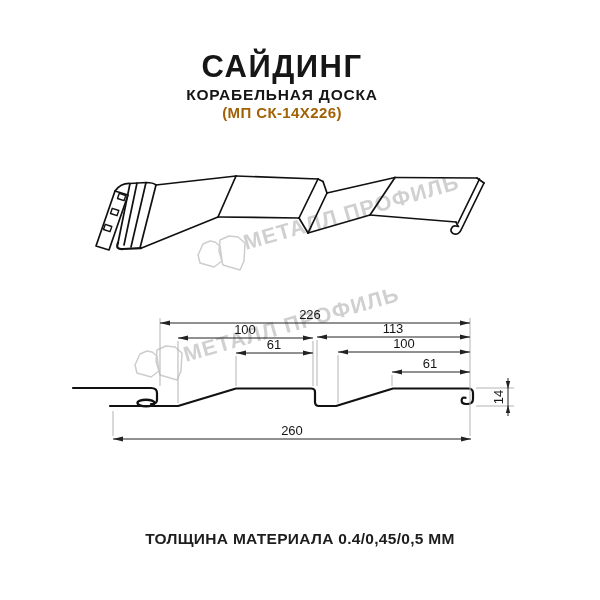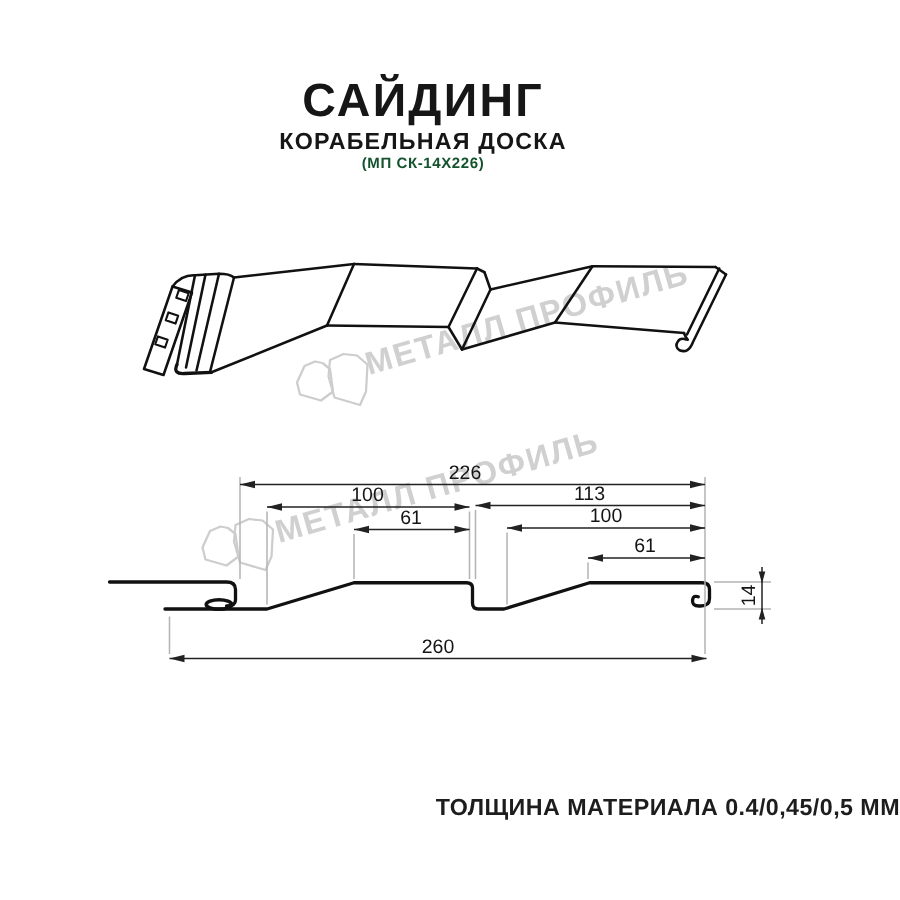--- a/index.html
+++ b/index.html
@@ -3,22 +3,22 @@
 <meta charset="utf-8">
 <style>
   html,body{margin:0;padding:0;}
   body{
     width:600px;height:600px;position:relative;background:#ffffff;
     font-family:"Liberation Sans", sans-serif;overflow:hidden;
   }
   .hdr{position:absolute;left:0;width:564px;text-align:center;color:#161616;}
   .title{top:51px;font-size:31px;font-weight:bold;letter-spacing:1.5px;line-height:1;}
   .subtitle{top:87px;font-size:15.5px;font-weight:bold;letter-spacing:0.8px;line-height:1;}
-  .model{top:105px;font-size:10px;font-weight:bold;letter-spacing:0.4px;line-height:1;color:#14532d;}
-  .footer{position:absolute;left:0;top:530px;width:600px;text-align:right;
+  .model{top:105px;font-size:15px;font-weight:bold;letter-spacing:0.4px;line-height:1;color:#a16207;}
+  .footer{position:absolute;left:0;top:530px;width:600px;text-align:center;
     font-size:15.5px;font-weight:bold;letter-spacing:0.3px;color:#1d1d1d;}
   svg.diagram{position:absolute;left:0;top:0;}
   .ln{stroke:#111111;stroke-width:2.2;fill:none;stroke-linecap:round;stroke-linejoin:round;}
   .ln3{stroke:#111111;stroke-width:1.7;fill:none;stroke-linecap:round;stroke-linejoin:round;}
   .lnh{stroke:#111111;stroke-width:1.4;fill:none;stroke-linejoin:round;}
   .dim{stroke:#222222;stroke-width:1;fill:none;}
   .ext{stroke:#b3b3b3;stroke-width:1;fill:none;}
   .dim-t{font-family:"Liberation Sans",sans-serif;font-size:13px;fill:#151515;text-anchor:middle;}
   .wm-t{font-family:"Liberation Sans",sans-serif;font-size:21.5px;font-weight:bold;
         fill:#d0d0d0;letter-spacing:1.2px;}

